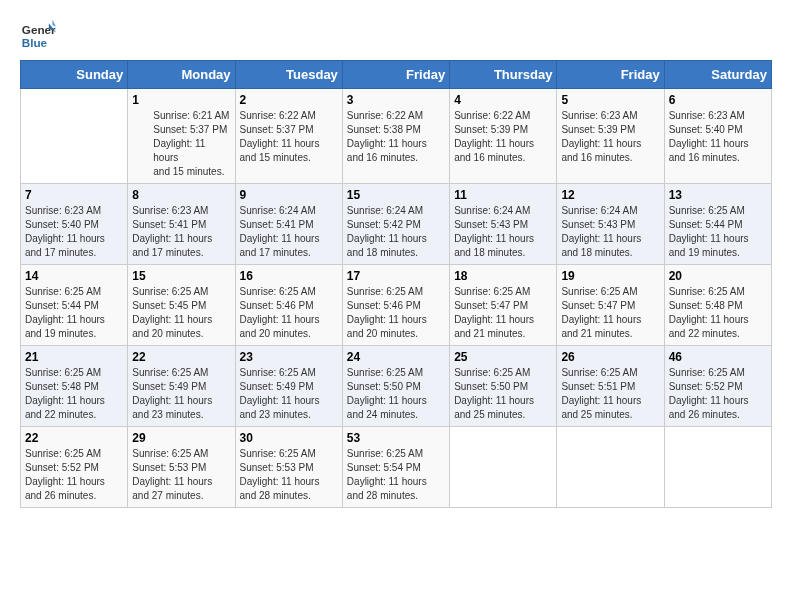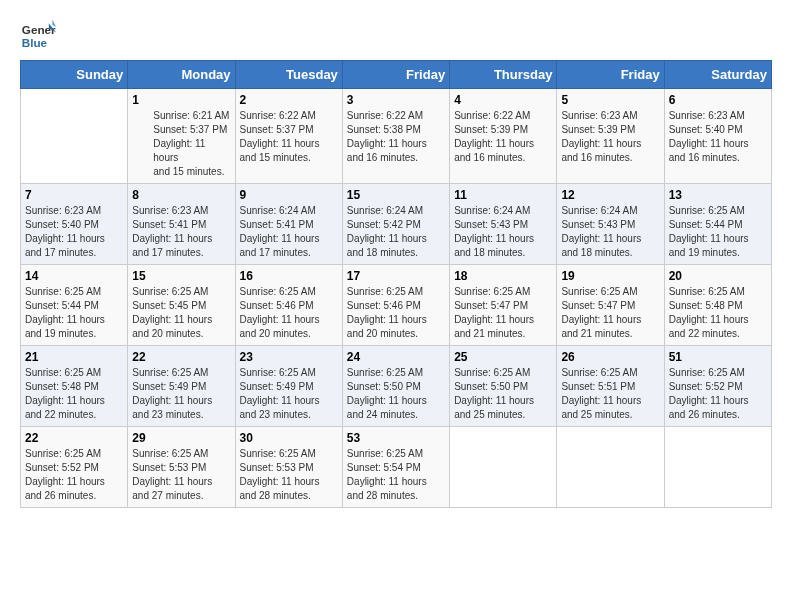--- a/index.html
+++ b/index.html
@@ -294,21 +294,21 @@
 and 25 minutes.</div>
         </td>
         <td>
           <div class="day-num">26</div>
           <div class="day-info" style="white-space: pre-line;">Sunrise: 6:25 AM
 Sunset: 5:51 PM
 Daylight: 11 hours
 and 25 minutes.</div>
         </td>
         <td>
-          <div class="day-num">51</div>
+          <div class="day-num">46</div>
           <div class="day-info" style="white-space: pre-line;">Sunrise: 6:25 AM
 Sunset: 5:52 PM
 Daylight: 11 hours
 and 26 minutes.</div>
         </td>
       </tr>
       <tr>
         <td>
           <div class="day-num">22</div>
           <div class="day-info" style="white-space: pre-line;">Sunrise: 6:25 AM

